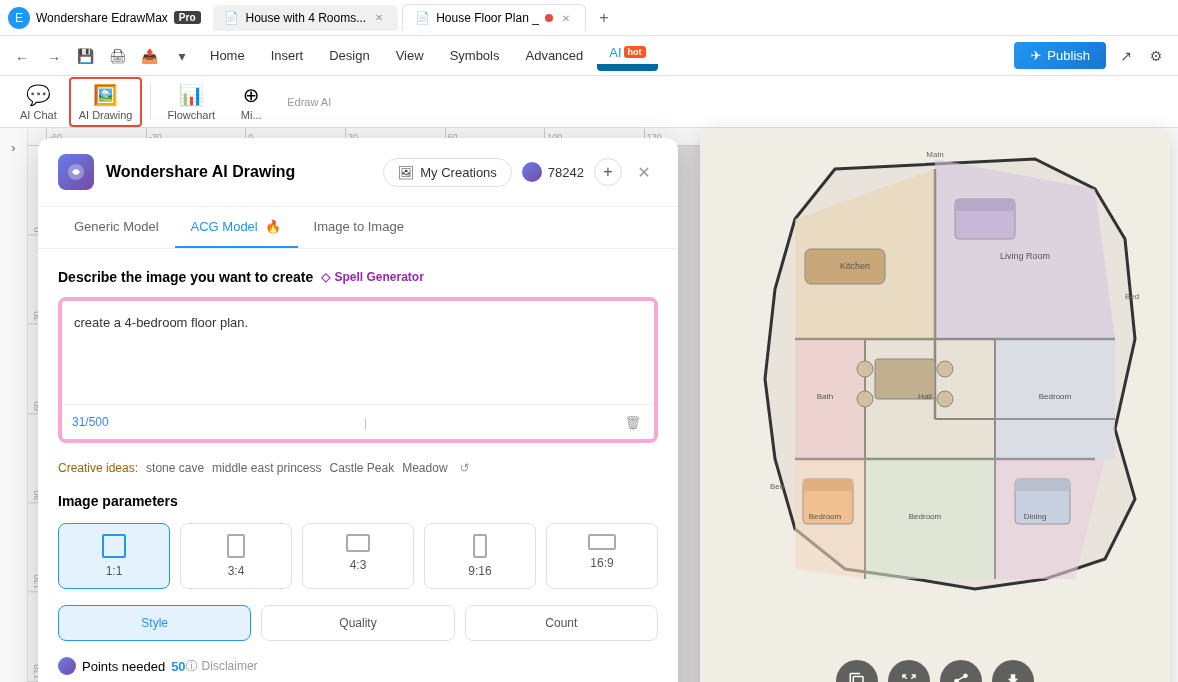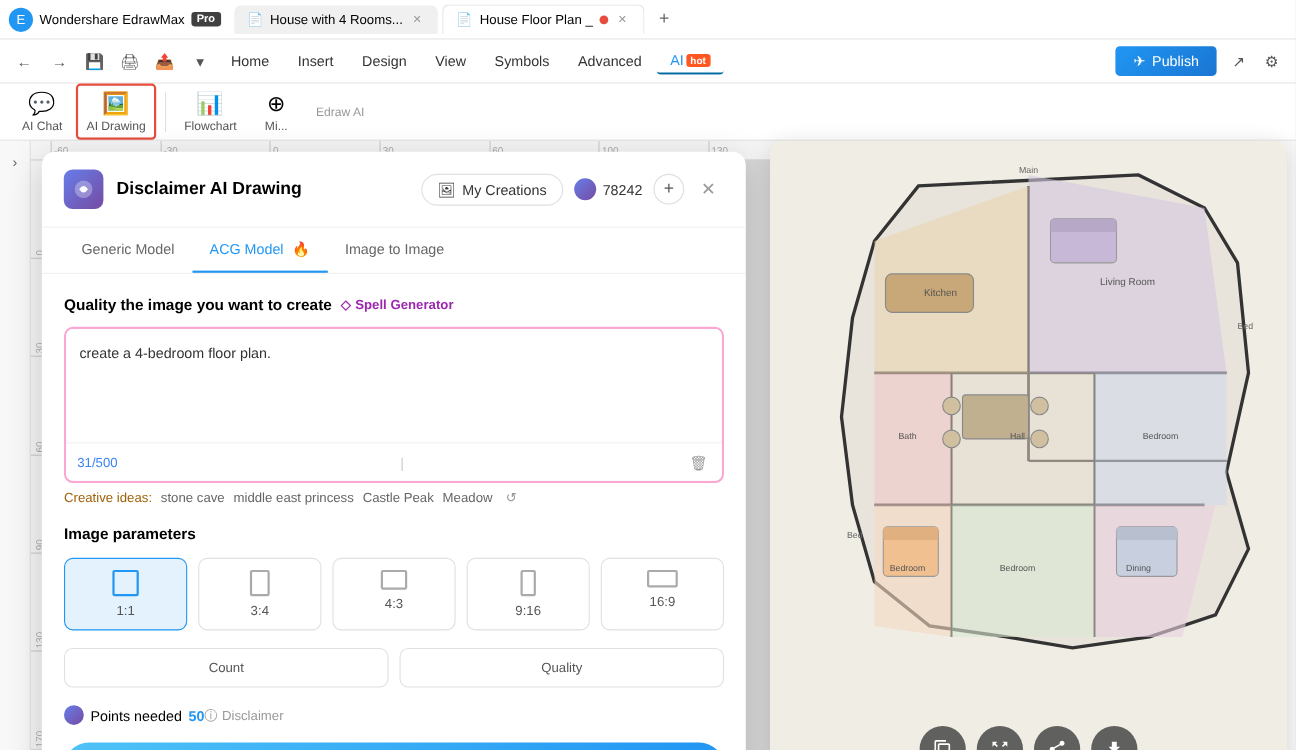--- a/index.html
+++ b/index.html
@@ -55,21 +55,21 @@
     .ai-tab { padding: 12px 16px; font-size: 13px; cursor: pointer; color: #666; border-bottom: 2px solid transparent; }
     .ai-tab.active { color: #2196F3; border-bottom-color: #2196F3; font-weight: 500; }
     .ai-tab-fire { color: #ff5722; margin-left: 4px; }
 
     
     .ai-content { flex: 1; padding: 20px; overflow-y: auto; }
     .desc-label { font-size: 14px; font-weight: 600; margin-bottom: 12px; display: flex; align-items: center; gap: 8px; }
     .spell-gen { color: #9c27b0; font-size: 12px; cursor: pointer; display: flex; align-items: center; gap: 4px; }
     .spell-icon { color: #9c27b0; }
 
-    .text-area-wrapper { position: relative; border: 2px solid #f9a8d4; border-radius: 8px; overflow: hidden; margin-bottom: 4px; }
+    .text-area-wrapper { position: relative; border: 4px solid #f9a8d4; border-radius: 8px; overflow: hidden; margin-bottom: 16px; }
     .ai-textarea { width: 100%; height: 100px; padding: 12px; border: none; outline: none; resize: none; font-size: 13px; font-family: inherit; color: #333; line-height: 1.5; }
     .textarea-footer { display: flex; align-items: center; justify-content: space-between; padding: 6px 10px; background: #fff; border-top: 1px solid #f0f0f0; }
     .char-count { font-size: 12px; color: #3b82f6; }
     .del-btn { width: 22px; height: 22px; display: flex; align-items: center; justify-content: center; cursor: pointer; color: #999; border-radius: 4px; }
 
     .creative-ideas { display: flex; align-items: center; gap: 8px; margin-bottom: 16px; flex-wrap: wrap; }
     .ci-label { font-size: 12px; color: #a16207; }
     .ci-tag { font-size: 12px; color: #666; cursor: pointer; }
     .ci-refresh { width: 18px; height: 18px; display: flex; align-items: center; justify-content: center; cursor: pointer; color: #999; font-size: 12px; }
 
@@ -131,21 +131,21 @@
     <div class="toolbar-icon">🖨</div>
     <div class="toolbar-icon">📤</div>
     <div class="toolbar-icon">▾</div>
   </div>
   <div class="menu-item">Home</div>
   <div class="menu-item">Insert</div>
   <div class="menu-item">Design</div>
   <div class="menu-item">View</div>
   <div class="menu-item">Symbols</div>
   <div class="menu-item">Advanced</div>
-  <div class="menu-item active" style="color:#2196F3;border-bottom:2px solid #0369a1;display:flex;align-items:center;gap:2px;">
+  <div class="menu-item active" style="color:#2196F3;border-bottom:7px solid #0369a1;display:flex;align-items:center;gap:2px;">
     <span>AI</span>
     <span style="background:#ff5722;color:#fff;font-size:9px;padding:1px 4px;border-radius:3px;font-weight:bold;">hot</span>
   </div>
   <div class="menu-sep"></div>
   <button class="publish-btn">
     <span>✈</span>
     <span>Publish</span>
   </button>
   <div class="toolbar-icon" style="margin-left:4px;">↗</div>
   <div class="toolbar-icon">⚙</div>
@@ -214,21 +214,21 @@
 
     <div class="ai-dialog" style="pointer-events:all;">
 
       <div class="ai-dialog-header">
         <div class="ai-logo">
           <svg width="20" height="20" viewBox="0 0 20 20">
               <circle cx="10" cy="10" r="8" fill="rgba(255,255,255,0.3)"></circle>
               <path d="M6 10 Q10 4 14 10 Q10 16 6 10Z" fill="white"></path>
             </svg>
         </div>
-        <span class="ai-title">Disclaimer AI Drawing</span>
+        <span class="ai-title">Wondershare AI Drawing</span>
         <div class="my-creations-btn">
           <span>🖼</span>
           <span>My Creations</span>
         </div>
         <div class="points-badge">
           <span class="points-icon"></span>
           <span>78242</span>
         </div>
         <div class="add-btn">+</div>
         <div class="close-btn">✕</div>
@@ -239,21 +239,21 @@
         <div class="ai-tab active">
           <span>ACG Model</span>
           <span class="ai-tab-fire">🔥</span>
         </div>
         <div class="ai-tab">Image to Image</div>
       </div>
 
       <div class="ai-content">
         
         <div class="desc-label">
-          <span>Quality the image you want to create</span>
+          <span>Describe the image you want to create</span>
           <div class="spell-gen">
             <span class="spell-icon">◇</span>
             <span>Spell Generator</span>
           </div>
         </div>
 
         
         <div class="text-area-wrapper">
           <textarea class="ai-textarea" style="">create a 4-bedroom floor plan.</textarea>
           <div class="textarea-footer">
@@ -305,22 +305,23 @@
           <div class="ratio-btn">
             <div class="ratio-icon">
                 <div class="ratio-land169"></div>
               </div>
             <span class="ratio-label">16:9</span>
           </div>
         </div>
 
         
         <div style="display:flex;gap:10px;">
+          <div class="option-btn" style="background:#e3f2fd;border-color:#2196F3;color:#2196F3;">Style</div>
+          <div class="option-btn">Quality</div>
           <div class="option-btn">Count</div>
-          <div class="option-btn">Quality</div>
         </div>
 
         
         <div class="footer-row" style="margin-top:16px;">
           <div class="points-needed">
             <span class="points-icon2"></span>
             <span>Points needed</span>
             <span class="points-num">50</span>
           </div>
           <div class="disclaimer">

